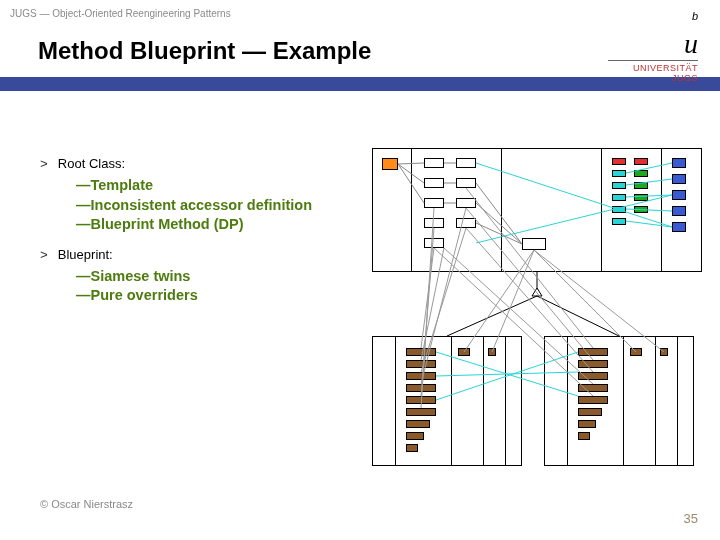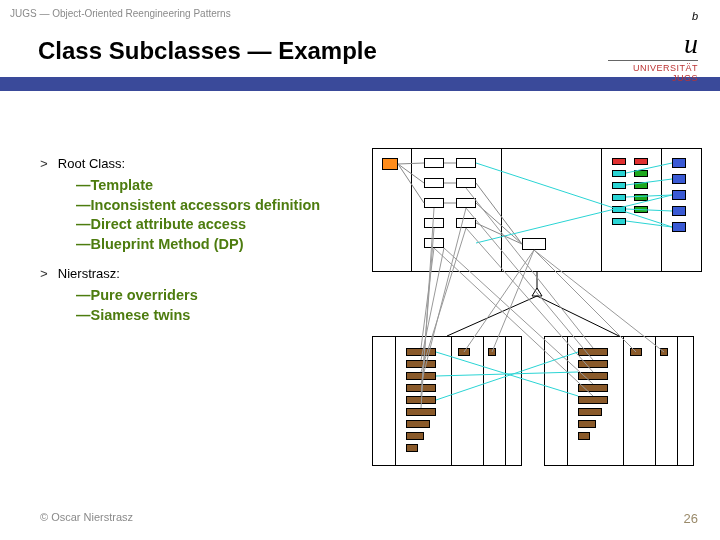--- a/index.html
+++ b/index.html
@@ -44,21 +44,21 @@
     left: 40px;
     width: 340px;
   }
   .bullet-row { display: flex; align-items: baseline; margin: 6px 0 4px 0; }
   .bullet-gt { font-family: "Courier New", monospace; font-size: 13px; color: #333; margin-right: 10px; }
   .bullet-head { font-size: 13px; color: #000; }
   .sub-list { margin-left: 36px; margin-bottom: 12px; }
   .sub-item { font-size: 14.5px; font-weight: bold; color: #4d7c0f; line-height: 1.35; }
   .footer-left {
     position: absolute;
-    bottom: 17px; left: 40px;
+    bottom: 30px; left: 40px;
     font-size: 11px; color: #8a8a8a;
   }
   .footer-right {
     position: absolute;
     bottom: 14px; right: 22px;
     font-size: 13px; color: #9a8a6a;
   }
   
   .diagram {
     position: absolute;
@@ -74,57 +74,56 @@
   .c-green  { background: #1ea81e; }
   .c-red    { background: #e03030; }
   .c-brown  { background: #8a5a2a; }
   .c-blue   { background: #3a5ad4; }
   svg.links { position: absolute; top: 0; left: 0; width: 100%; height: 100%; pointer-events: none; }
 </style>
 </head>
 <body>
 
 <div class="header-small">JUGS — Object-Oriented Reengineering Patterns</div>
-<div class="title">Class Subclasses — Example</div>
+<div class="title">Method Blueprint — Example</div>
 
 <div class="logo">
   <div class="logo-u">
     <span class="logo-u-sup">b</span><br>
     <span class="logo-u-main">u</span>
   </div>
   <hr class="logo-line">
   <div class="logo-sub">UNIVERSITÄT</div>
   <div class="logo-sub">JUGS</div>
 </div>
 
 <div class="blue-bar"></div>
 
 <div class="content">
   <div class="bullet-row">
     <span class="bullet-gt">&gt;</span>
     <span class="bullet-head">Root Class:</span>
   </div>
   <div class="sub-list">
     <div class="sub-item">—Template</div>
-    <div class="sub-item">—Inconsistent accessors definition</div>
-    <div class="sub-item">—Direct attribute access</div>
+    <div class="sub-item">—Inconsistent accessor definition</div>
     <div class="sub-item">—Blueprint Method (DP)</div>
   </div>
   <div class="bullet-row">
     <span class="bullet-gt">&gt;</span>
-    <span class="bullet-head">Nierstrasz:</span>
+    <span class="bullet-head">Blueprint:</span>
   </div>
   <div class="sub-list">
+    <div class="sub-item">—Siamese twins</div>
     <div class="sub-item">—Pure overriders</div>
-    <div class="sub-item">—Siamese twins</div>
   </div>
 </div>
 
 <div class="footer-left">© Oscar Nierstrasz</div>
-<div class="footer-right">26</div>
+<div class="footer-right">35</div>
 
 <div class="diagram">
 
   <div class="layer-box" style="left:0; top:0; width:330px; height:124px;">
     <div class="vline" style="left:38px;"></div>
     <div class="vline" style="left:128px;"></div>
     <div class="vline" style="left:228px;"></div>
     <div class="vline" style="left:288px;"></div>
   </div>
 

